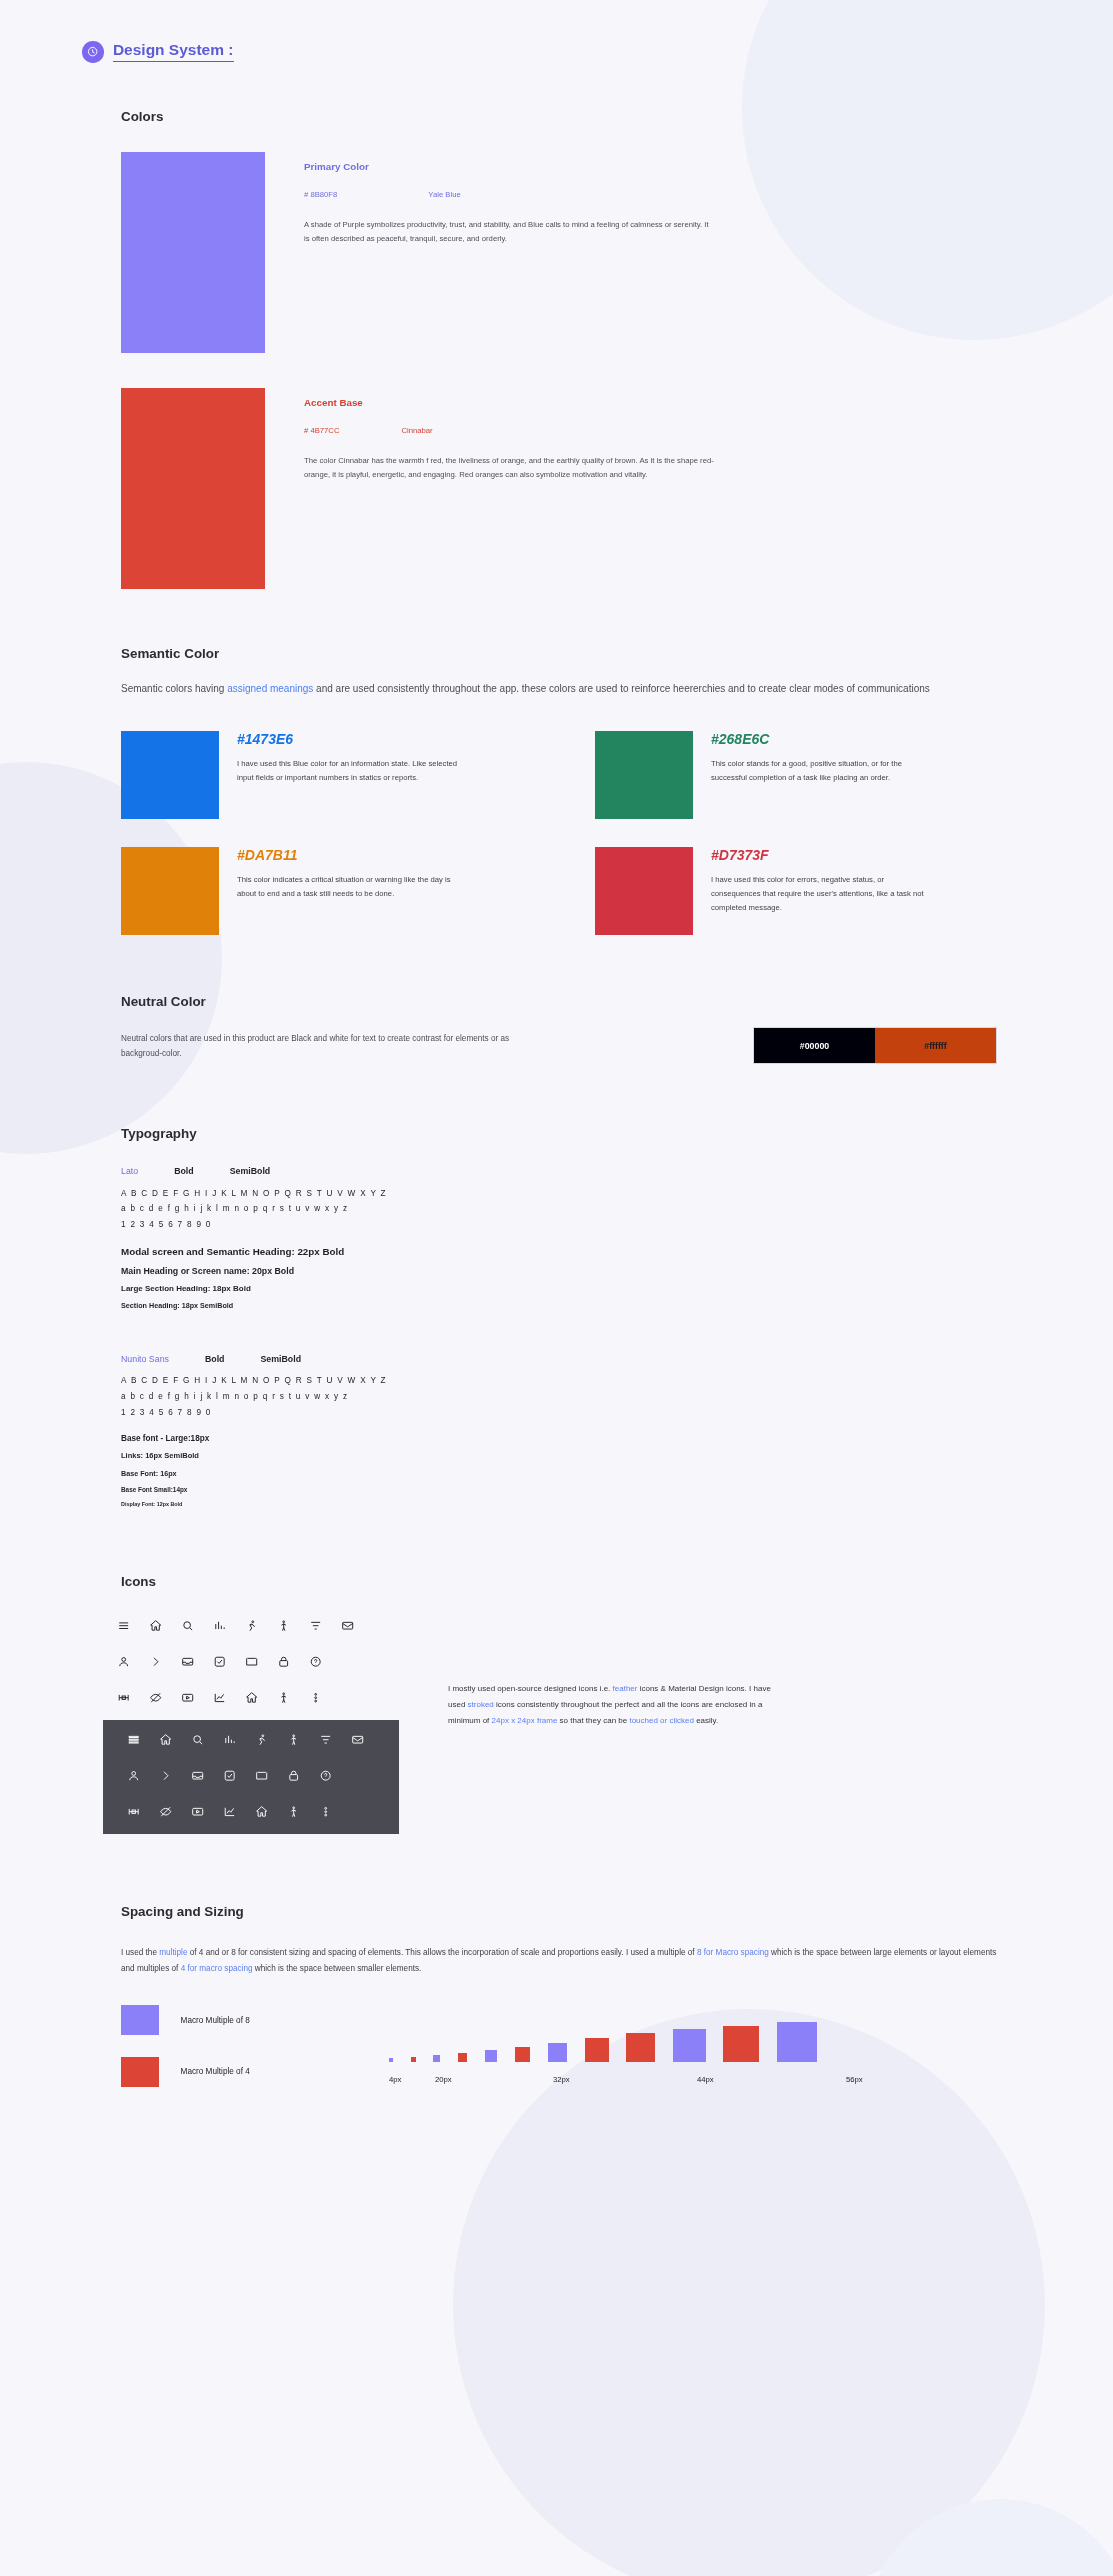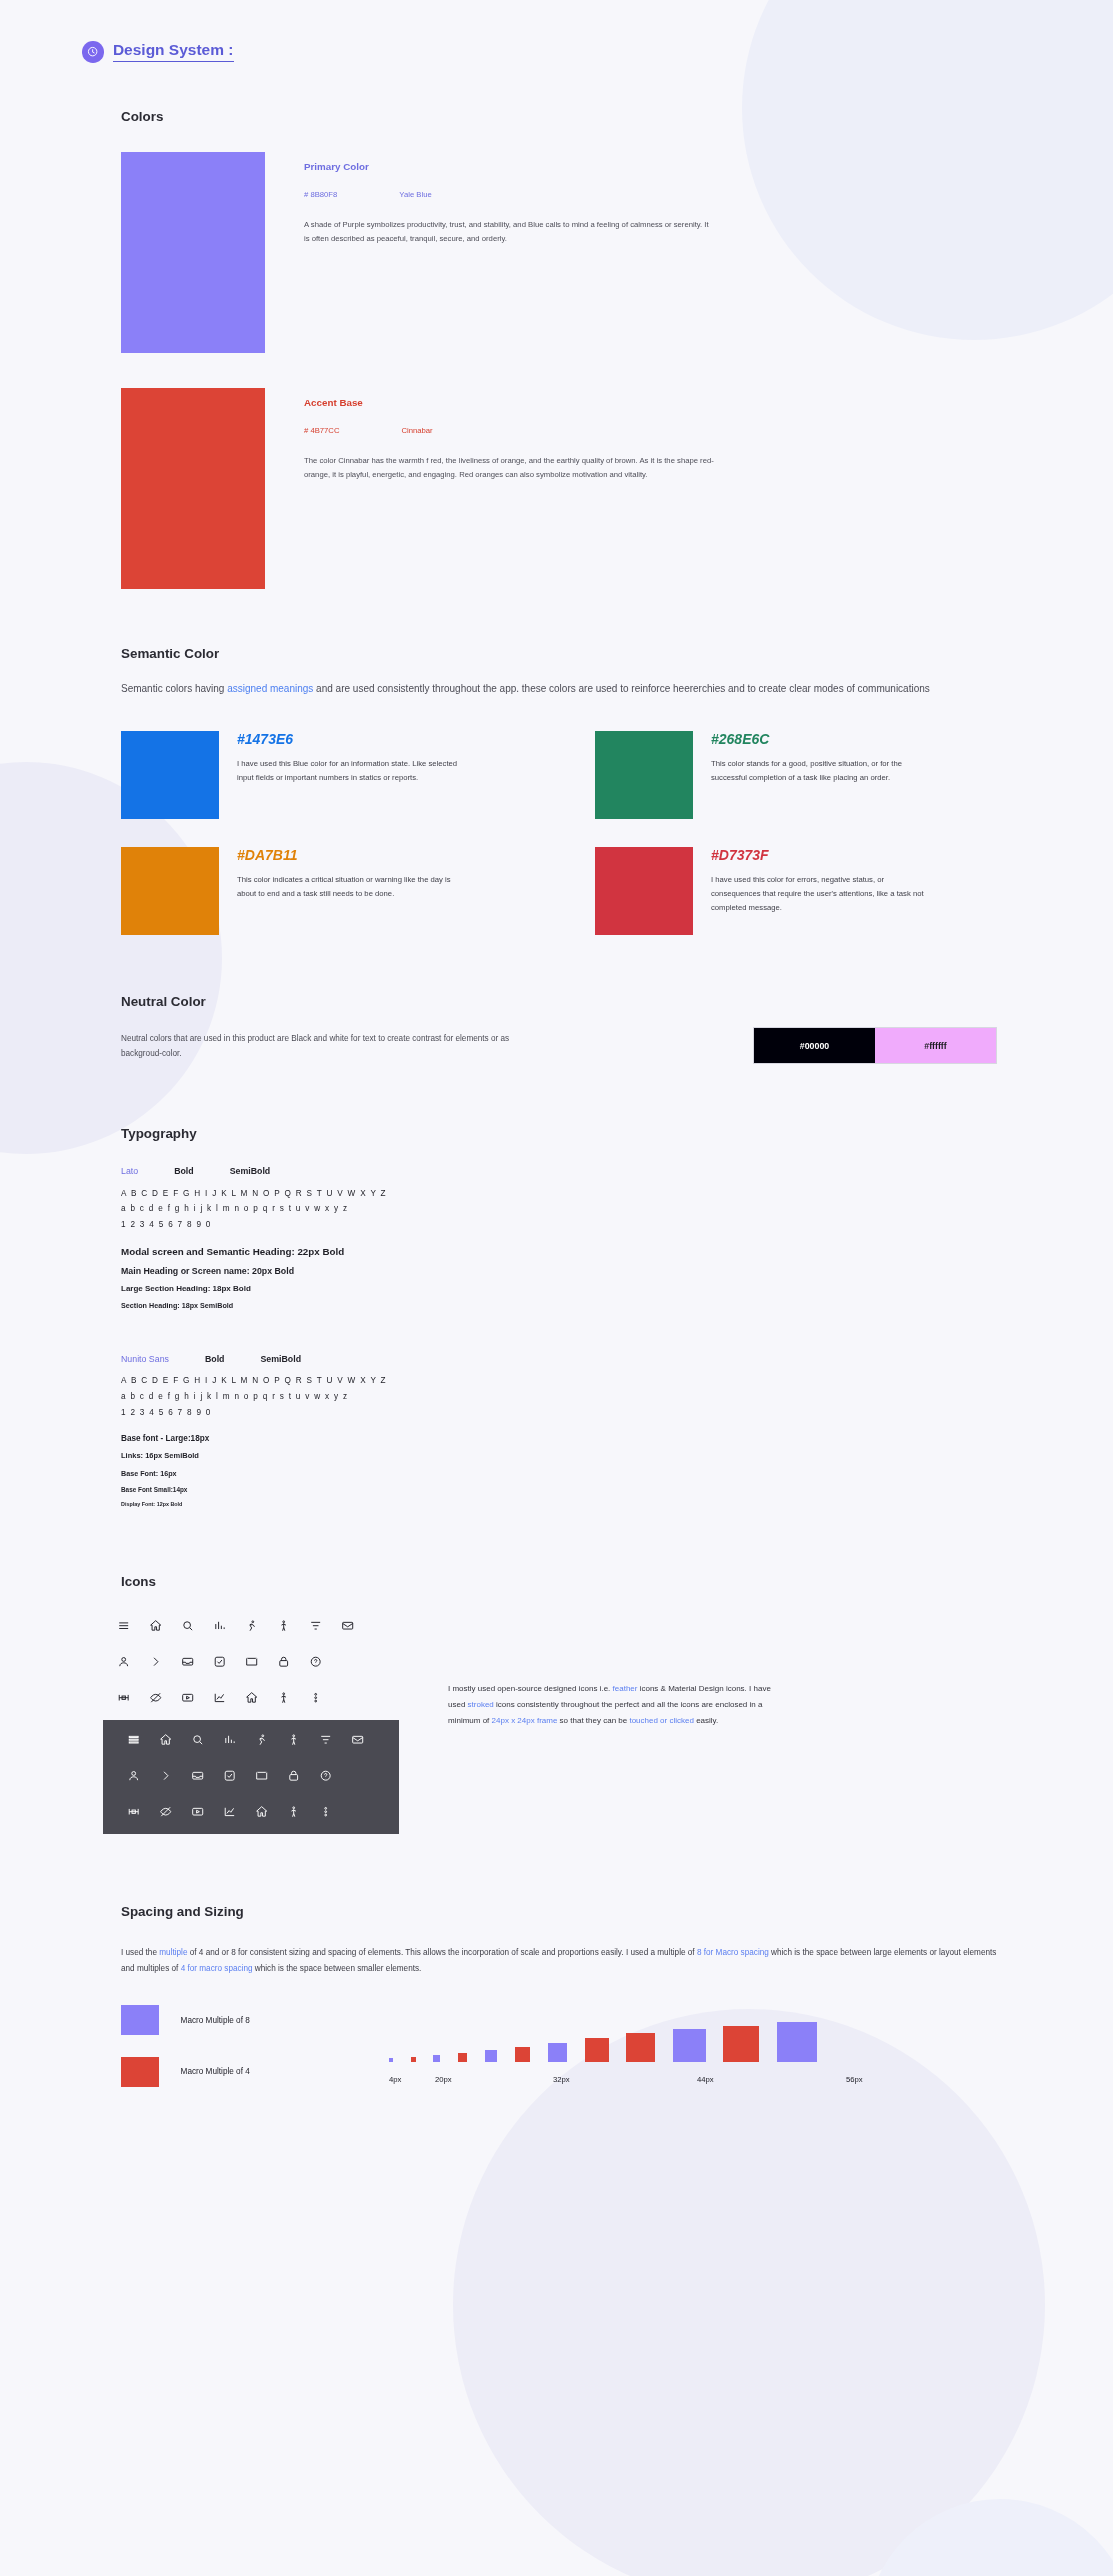--- a/index.html
+++ b/index.html
@@ -72,21 +72,21 @@
   
   .sec-neutral { margin-top: 59px; }
   .neutral-row { display: flex; align-items: center; margin: 18.5px 0 0 121px; width: 876px; justify-content: space-between; }
   .neutral-text { font-size: 8.2px; line-height: 1.85; color: #4c4c55; max-width: 397px; }
   .neutral-chips { display: flex; border: 0.5px solid #d7d7e0; }
   .chip {
     width: 121px; height: 35px; display: flex; align-items: center; justify-content: center;
     font-size: 8.8px; font-weight: 700; font-family: "Liberation Sans", sans-serif;
   }
   .chip-black { background: #00000a; color: #fff; }
-  .chip-white { background: #f0abfc; color: #1b1b20; }
+  .chip-white { background: #c2410c; color: #1b1b20; }
 
   
   .sec-typo { margin-top: 62px; }
   .typo-block { margin: 25px 0 0 121px; }
   .typo-weights { display: flex; gap: 36px; font-size: 8.8px; align-items: baseline; margin-bottom: 12.4px; }
   .typo-fontname { color: #6e6ee0; }
   .typo-w-bold { font-weight: 700; color: #23232a; }
   .typo-w-semi { font-weight: 600; color: #23232a; }
   .alpha { font-size: 8.2px; letter-spacing: 1.3px; color: #23232a; margin-bottom: 6.7px; }
   .alpha.lower { letter-spacing: 1.3px; }
@@ -160,21 +160,21 @@
 
   <div class="sec-colors">
     <h2 class="section-title">Colors</h2>
 
     <div class="color-row" style="margin-top:28px;">
       <div class="swatch-lg" style="background:#8b80f8"></div>
       <div class="swatch-info">
         <div class="swatch-name" style="color:#6e6ee0;">Primary Color</div>
         <div class="swatch-meta">
           <span style="color:#6e6ee0;"># 8B80F8</span>
-          <span style="color:#6e6ee0;">Yale Blue</span>
+          <span style="color:#6e6ee0;margin-left:29px;">Yale Blue</span>
         </div>
         <div class="swatch-desc">A shade of Purple symbolizes productivity, trust, and stability, and Blue calls to mind a feeling of calmness or serenity. It is often described as peaceful, tranquil, secure, and orderly.</div>
       </div>
     </div>
 
     <div class="color-row" style="margin-top:35px;">
       <div class="swatch-lg" style="background:#dc4436"></div>
       <div class="swatch-info">
         <div class="swatch-name" style="color:#d6402f;">Accent Base</div>
         <div class="swatch-meta">

